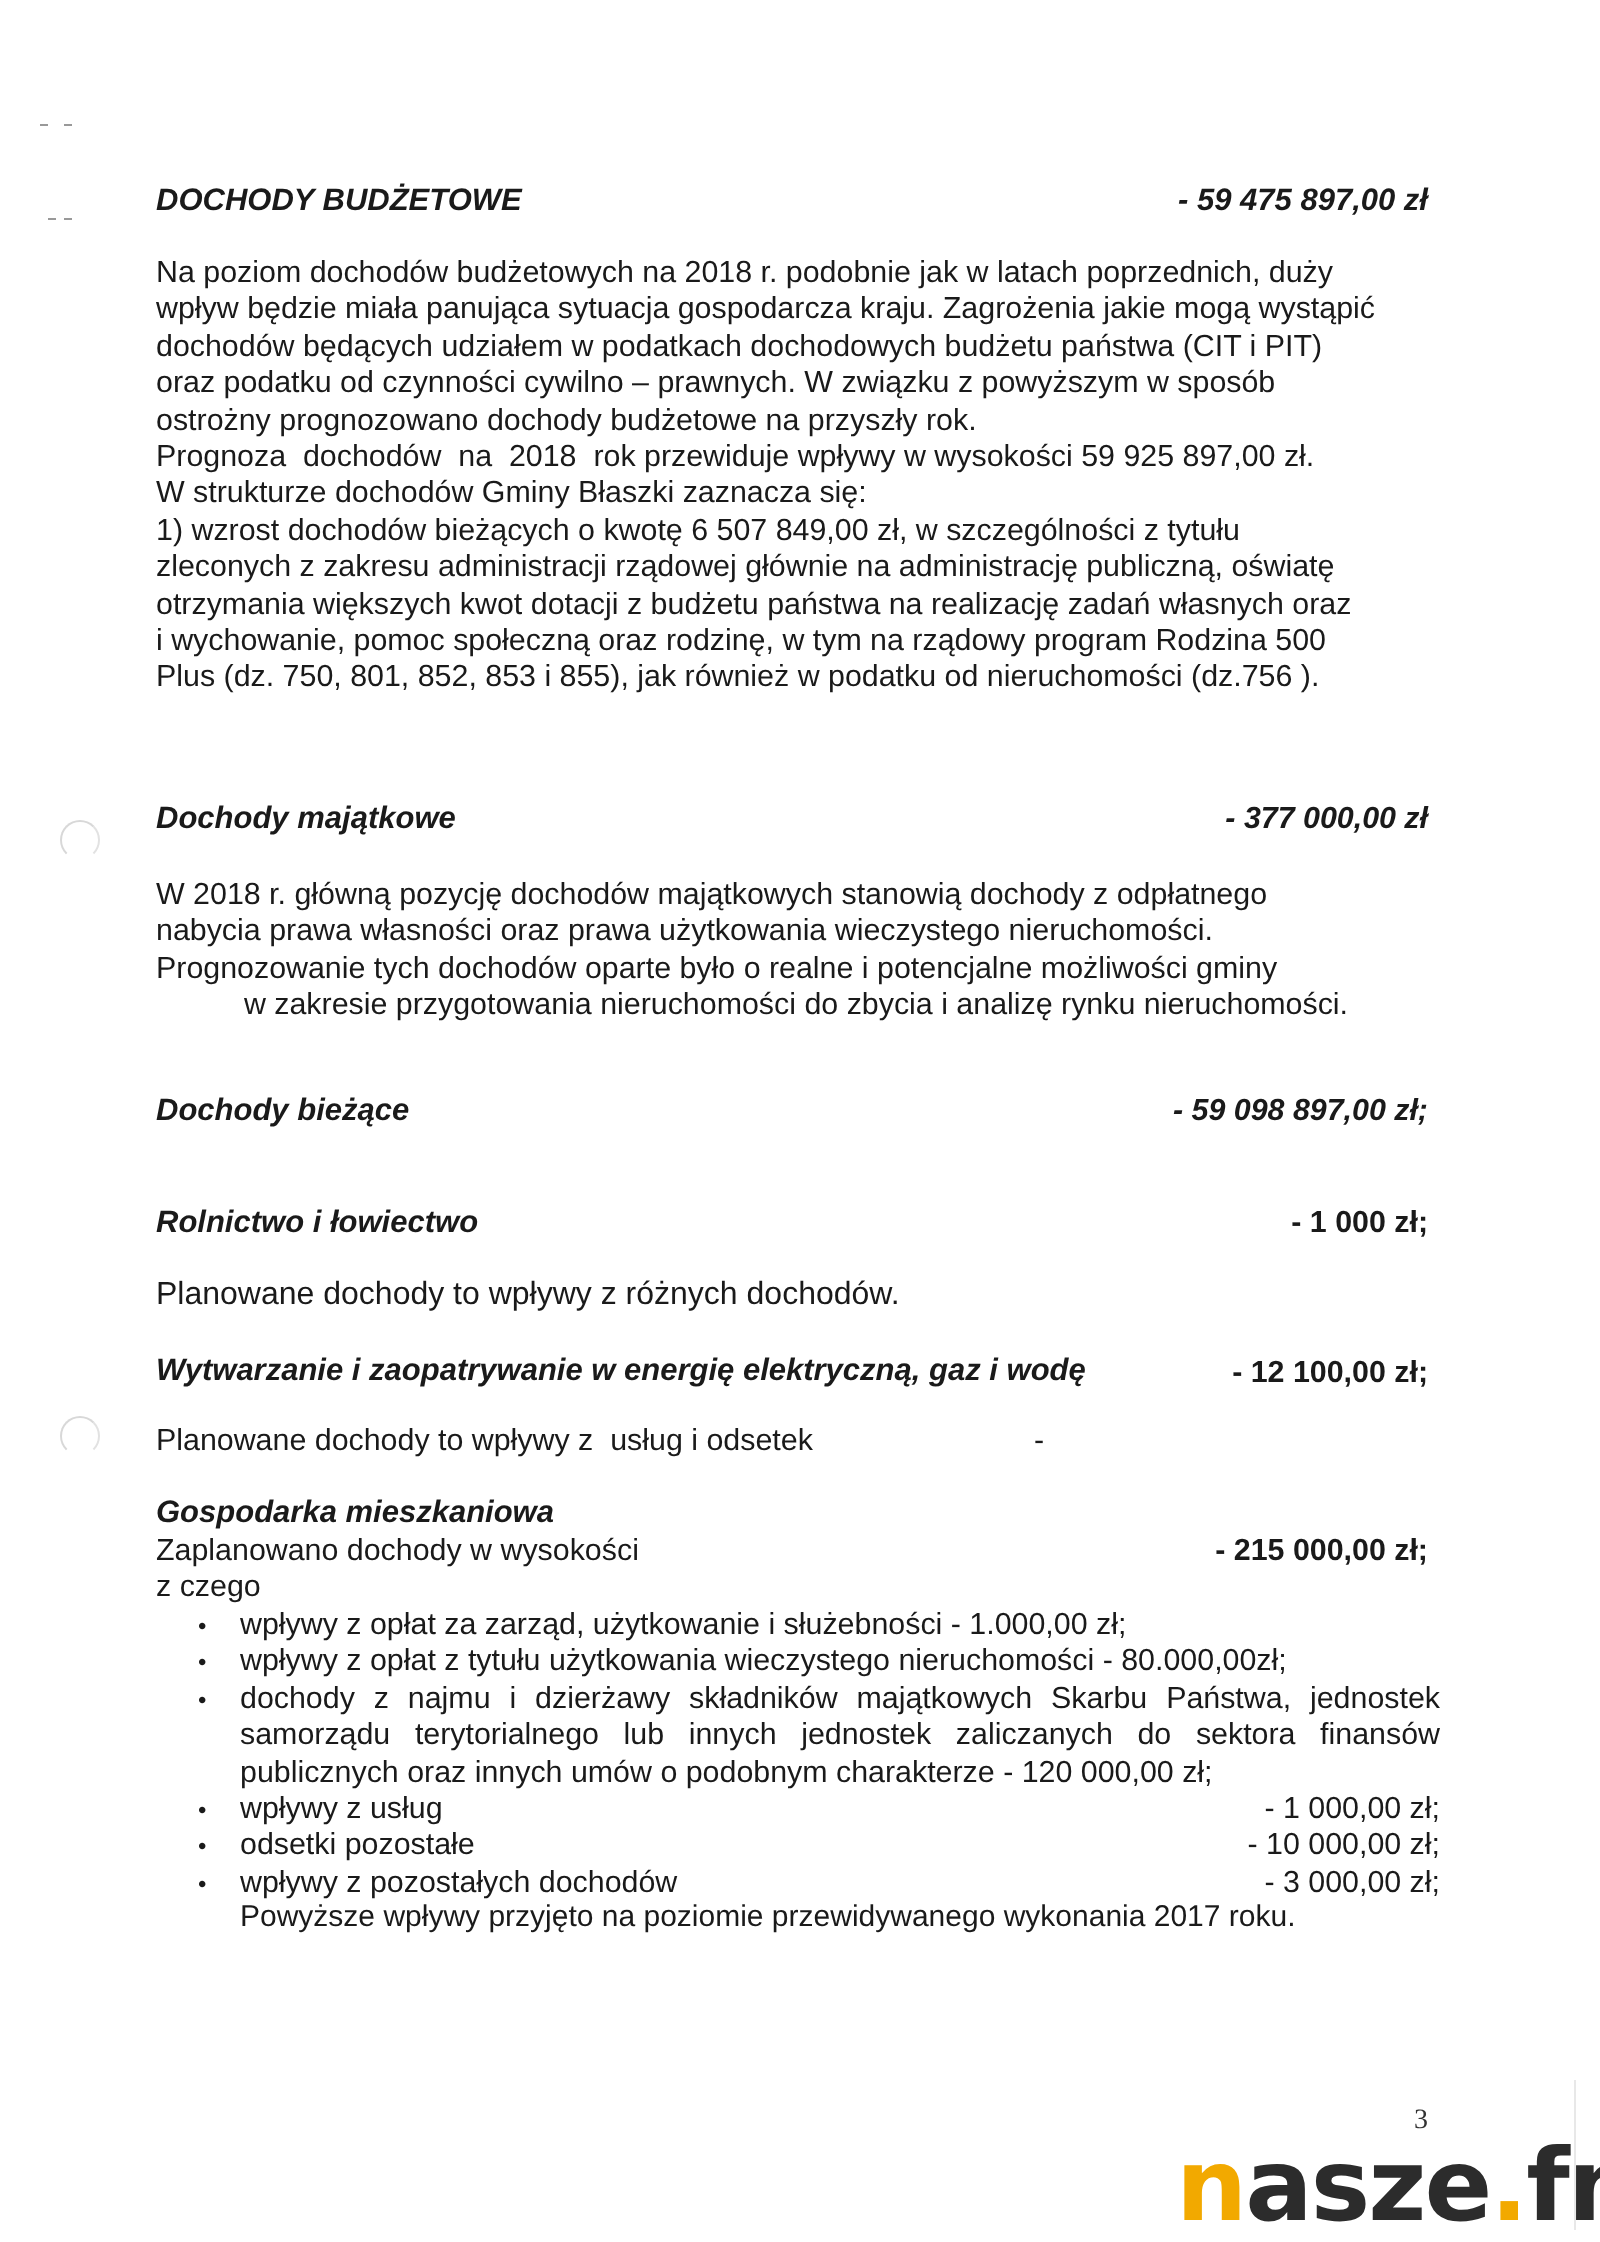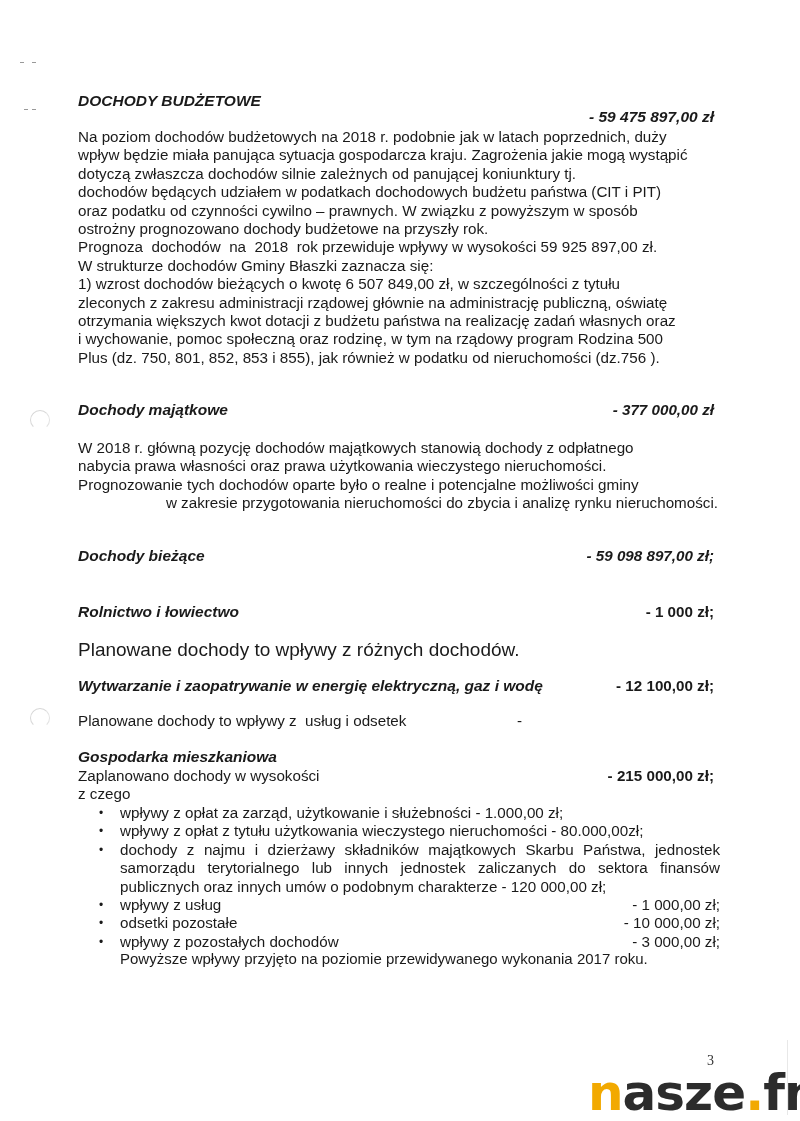--- a/index.html
+++ b/index.html
@@ -31,62 +31,61 @@
 
   <div class="speck" style="left:20px;top:62px;"></div>
   <div class="speck" style="left:32px;top:62px;"></div>
   <div class="speck" style="left:24px;top:109px;"></div>
   <div class="speck" style="left:32px;top:109px;"></div>
   <div class="hole" style="left:30px;top:410px;"></div>
   <div class="hole" style="left:30px;top:708px;"></div>
 
   <div class="row" style="top:92px;">
     <span class="hdr">DOCHODY BUDŻETOWE</span>
-    <span class="amt-bi" style="font-size:15.5px;margin-top:16px;">- 59 475 897,00 zł</span>
+    <span class="amt-bi" style="font-size:15.5px;">- 59 475 897,00 zł</span>
   </div>
 
   <div class="para" style="top:128px;">
     <div>Na poziom dochodów budżetowych na 2018 r. podobnie jak w latach poprzednich, duży</div>
     <div>wpływ będzie miała panująca sytuacja gospodarcza kraju. Zagrożenia jakie mogą wystąpić</div>
-    <div style="text-align:left">dotyczą zwłaszcza dochodów silnie zależnych od panującej koniunktury tj.</div>
     <div>dochodów będących udziałem w podatkach dochodowych budżetu państwa (CIT i PIT)</div>
     <div>oraz podatku od czynności cywilno – prawnych. W związku z powyższym w sposób</div>
     <div style="text-align:left">ostrożny prognozowano dochody budżetowe na przyszły rok.</div>
     <div style="white-space:pre">Prognoza  dochodów  na  2018  rok przewiduje wpływy w wysokości 59 925 897,00 zł.</div>
     <div style="text-align:left">W strukturze dochodów Gminy Błaszki zaznacza się:</div>
     <div>1) wzrost dochodów bieżących o kwotę 6 507 849,00 zł, w szczególności z tytułu</div>
     <div>zleconych z zakresu administracji rządowej głównie na administrację publiczną, oświatę</div>
     <div>otrzymania większych kwot dotacji z budżetu państwa na realizację zadań własnych oraz</div>
     <div>i wychowanie, pomoc społeczną oraz rodzinę, w tym na rządowy program Rodzina 500</div>
     <div style="text-align:left">Plus (dz. 750, 801, 852, 853 i 855), jak również w podatku od nieruchomości (dz.756 ).</div>
   </div>
 
   <div class="row" style="top:401px;">
     <span class="hdr">Dochody majątkowe</span>
     <span class="amt-bi">- 377 000,00 zł</span>
   </div>
   <div class="para" style="top:439px;">
     <div>W 2018 r. główną pozycję dochodów majątkowych stanowią dochody z odpłatnego</div>
     <div>nabycia prawa własności oraz prawa użytkowania wieczystego nieruchomości.</div>
     <div>Prognozowanie tych dochodów oparte było o realne i potencjalne możliwości gminy</div>
-    <div style="text-align:right">w zakresie przygotowania nieruchomości do zbycia i analizę rynku nieruchomości.</div>
+    <div style="text-align:center">w zakresie przygotowania nieruchomości do zbycia i analizę rynku nieruchomości.</div>
   </div>
 
   <div class="row" style="top:547px;">
     <span class="hdr">Dochody bieżące</span>
     <span class="amt-bi">- 59 098 897,00 zł;</span>
   </div>
 
   <div class="row" style="top:603px;">
     <span class="hdr">Rolnictwo i łowiectwo</span>
     <span class="amt-b">- 1 000 zł;</span>
   </div>
-  <div class="abs" style="left:78px;top:639px;font-size:19px;">Planowane dochody to wpływy z różnych dochodów.</div>
+  <div class="abs" style="left:78px;top:639px;font-size:16px;">Planowane dochody to wpływy z różnych dochodów.</div>
 
-  <div class="row" style="top:677px;">
+  <div class="row" style="top:677px;align-items:flex-end;">
     <span class="hdr">Wytwarzanie i zaopatrywanie w energię elektryczną, gaz i wodę</span>
     <span class="amt-b">- 12 100,00 zł;</span>
   </div>
   <div class="abs" style="left:78px;top:712px;font-size:15.2px;white-space:pre;">Planowane dochody to wpływy z  usług i odsetek</div>
   <div class="abs" style="left:517px;top:712px;font-size:15.2px;">-</div>
 
   <div class="abs hdr" style="left:78px;top:748px;">Gospodarka mieszkaniowa</div>
   <div class="row" style="top:767px;text-align:center;">
     <span>Zaplanowano dochody w wysokości</span>
     <span class="amt-b">- 215 000,00 zł;</span>

